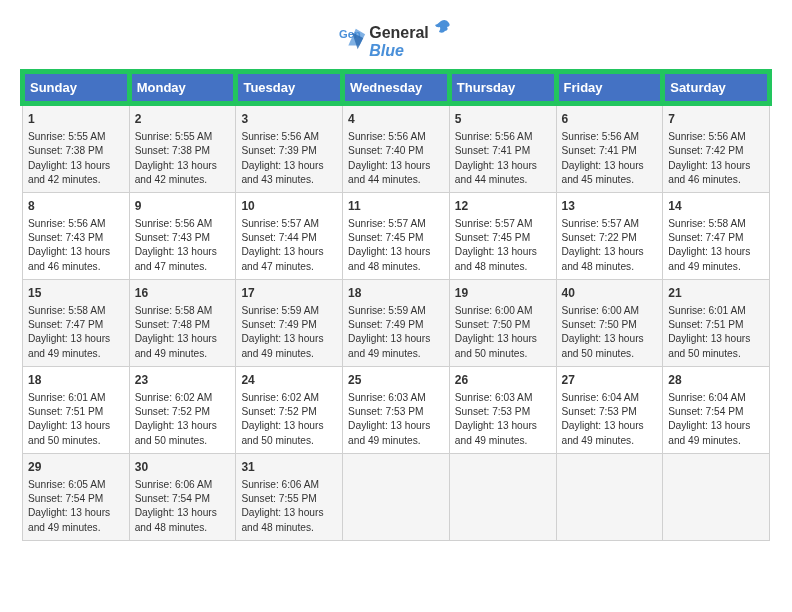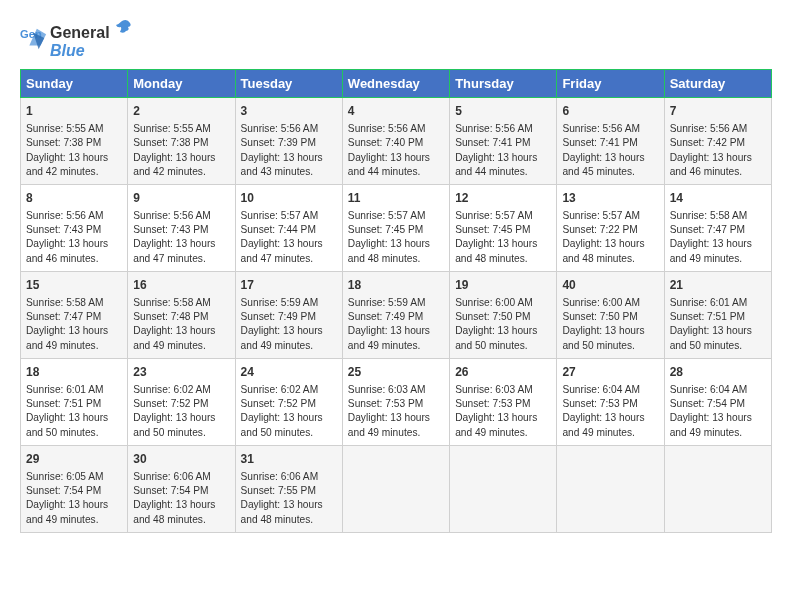--- a/index.html
+++ b/index.html
@@ -9,21 +9,21 @@
       width: 792px;
       height: 612px;
       overflow: hidden;
     }
     .page {
       width: 792px;
       padding: 18px 20px 12px 20px;
     }
     .header {
       display: flex;
-      justify-content: space-between;
+      justify-content: center;
       align-items: flex-start;
       margin-bottom: 10px;
     }
     .logo {
       display: flex;
       align-items: center;
     }
     .logo-text {
       font-size: 16px;
       font-weight: bold;
@@ -52,21 +52,21 @@
       border-collapse: collapse;
       font-size: 10.5px;
     }
     thead tr th {
       background-color: #4472C4;
       color: #fff;
       text-align: left;
       padding: 6px 5px;
       font-size: 13px;
       font-weight: bold;
-      border: 1px solid #22c55e;
+      border: 5px solid #22c55e;
     }
     tbody tr td {
       vertical-align: top;
       padding: 5px 5px;
       border: 1px solid #d0d0d0;
       color: #333;
       line-height: 1.4;
       font-size: 10.2px;
     }
     tbody tr:nth-child(odd) td {

